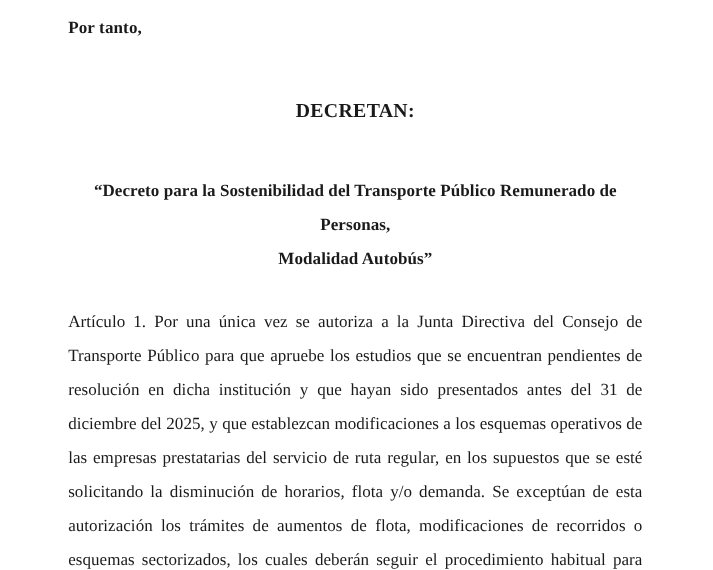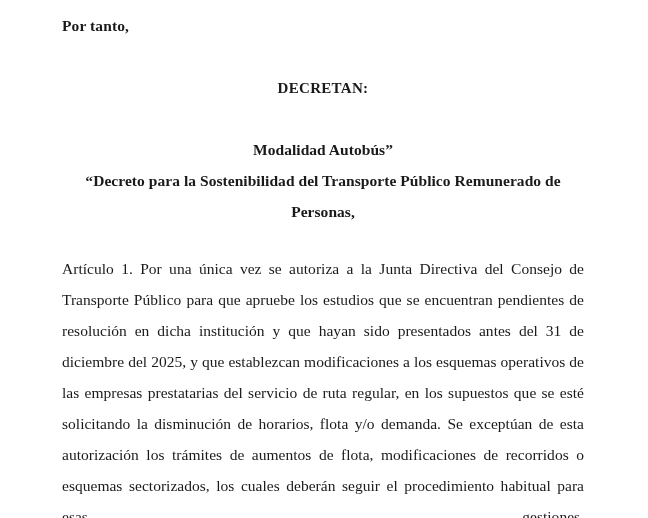--- a/index.html
+++ b/index.html
@@ -29,23 +29,23 @@
     font-weight: bold;
     font-size: 15.5px;
     line-height: 31px;
     margin: 0;
     padding-top: 10px;
     text-align: left;
     letter-spacing: 0.1px;
   }
   .decretan-heading {
     font-weight: bold;
-    font-size: 15px;
+    font-size: 18px;
     line-height: 31px;
-    margin: 0;
+    margin: 12px;
     padding-top: 32px;
     text-align: center;
     letter-spacing: 0.3px;
   }
   .decree-title {
     font-weight: bold;
     font-size: 15.5px;
     line-height: 31px;
     margin: 0;
     padding-top: 30px;
@@ -78,22 +78,22 @@
 <body>
 
 <div class="page">
   <div class="doc-body">
 
     <p class="salutation">Por tanto,</p>
 
     <p class="decretan-heading">DECRETAN:</p>
 
     <div class="decree-title">
+      <span class="title-line">“Decreto para la Sostenibilidad del Transporte Público Remunerado de Personas,</span>
       <span class="title-line">Modalidad Autobús”</span>
-      <span class="title-line">“Decreto para la Sostenibilidad del Transporte Público Remunerado de Personas,</span>
     </div>
 
     <p class="article-para">
       <span class="article-label">Artículo 1.</span><span> Por una única vez se autoriza a la Junta Directiva del Consejo de Transporte Público para que apruebe los estudios que se encuentran pendientes de resolución en dicha institución y que hayan sido presentados antes del 31 de diciembre del 2025, y que establezcan modificaciones a los esquemas operativos de las empresas prestatarias del servicio de ruta regular, en los supuestos que se esté solicitando la disminución de horarios, flota y/o demanda. Se exceptúan de esta autorización los trámites de aumentos de flota, modificaciones de recorridos o esquemas sectorizados, los cuales deberán seguir el procedimiento habitual para esas gestiones.</span>
     </p>
 
   </div>
 </div>
 
 </body></html>

